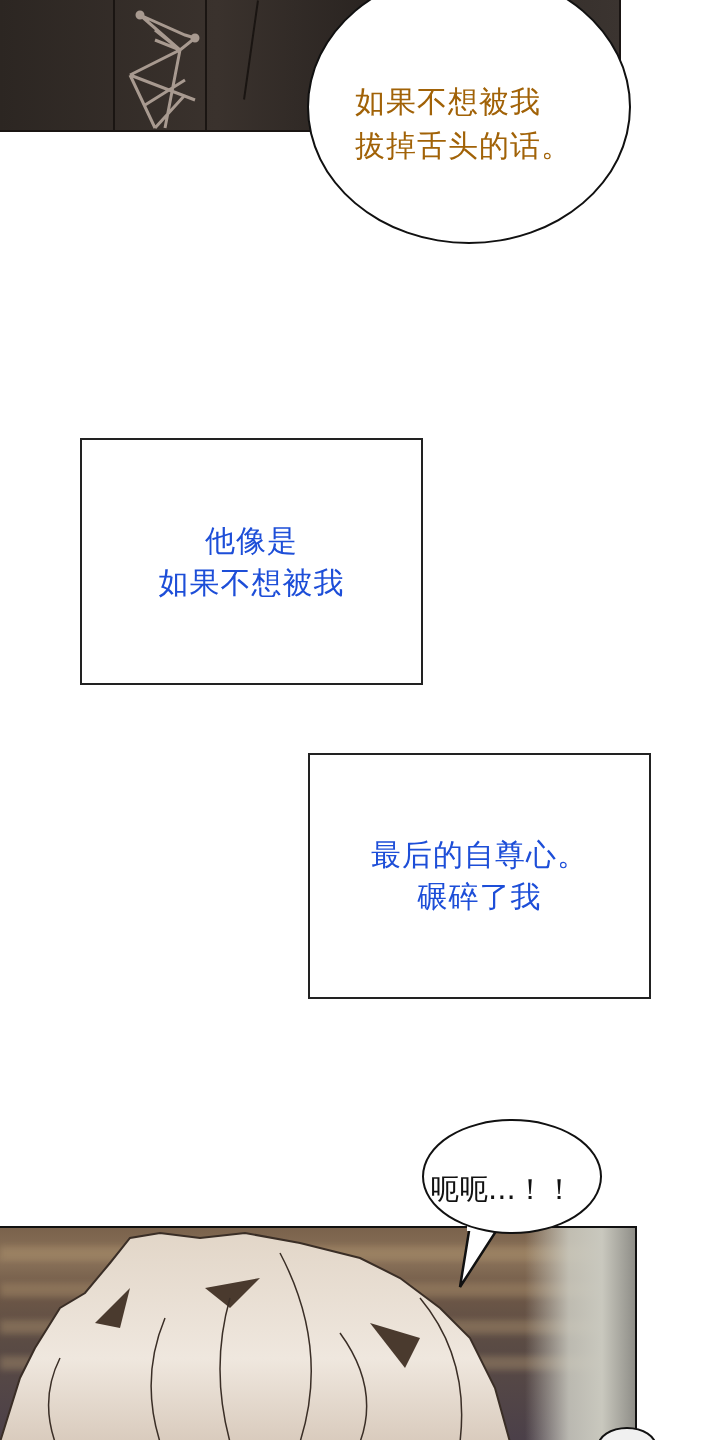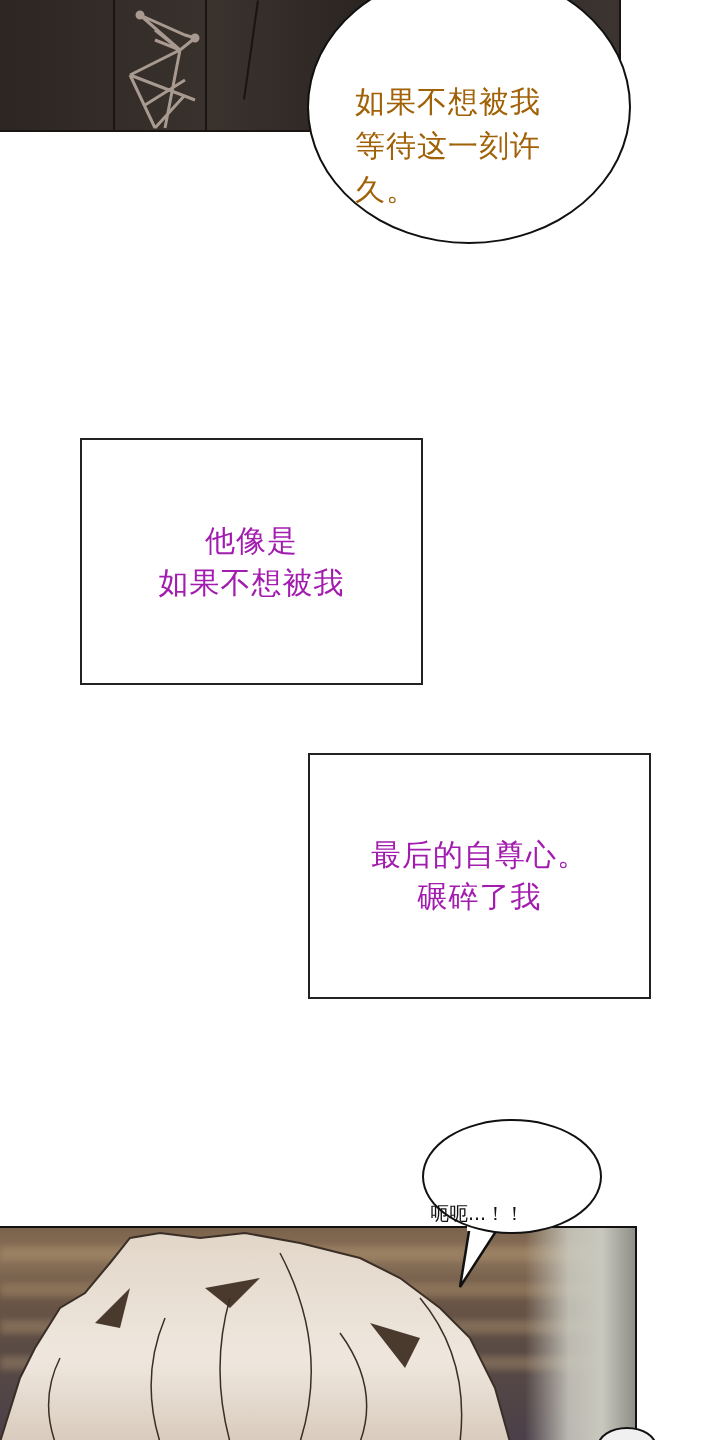--- a/index.html
+++ b/index.html
@@ -3,29 +3,29 @@
 <meta charset="utf-8">
 <style>
   html, body { margin: 0; padding: 0; }
   body { width: 720px; height: 1440px; background: #ffffff; position: relative; overflow: hidden; font-family: "DejaVu Sans", sans-serif; }
   .panel-top { position: absolute; left: 0; top: 0; width: 619px; height: 130px; background: linear-gradient(90deg, #2c2622 0%, #3a322d 35%, #2a2421 60%, #3b3430 100%); border-right: 2px solid #1a1513; border-bottom: 2px solid #1a1513; overflow: hidden; }
   .cloth-fold { position: absolute; top: 0; width: 2px; background: #1a1512; }
   .lace { position: absolute; left: 125px; top: 10px; width: 80px; height: 120px; }
   .bubble-top { position: absolute; left: 307px; top: -30px; width: 324px; height: 274px; background: #fff; border: 2.5px solid #111; border-radius: 50%; box-sizing: border-box; }
   .bubble-top-text { position: absolute; left: 355px; top: 80px; width: 240px; font-size: 30px; line-height: 44px; color: #a16207; letter-spacing: 1px; }
   .caption { position: absolute; background: #fff; border: 2.5px solid #222; box-sizing: border-box; display: flex; align-items: center; justify-content: center; text-align: center; }
-  .caption span { font-size: 30px; line-height: 42px; color: #a21caf; letter-spacing: 1px; }
+  .caption span { font-size: 30px; line-height: 42px; color: #1d4ed8; letter-spacing: 1px; }
   .cap1 { left: 80px; top: 438px; width: 343px; height: 247px; }
   .cap2 { left: 308px; top: 753px; width: 343px; height: 246px; }
   .panel-bottom { position: absolute; left: 0; top: 1226px; width: 637px; height: 214px; border-top: 2.5px solid #111; border-right: 2px solid #111; box-sizing: border-box; overflow: hidden; background: linear-gradient(180deg, #7a624c 0%, #8a7259 15%, #6e5847 30%, #5a4b44 55%, #4b4049 100%); }
   .stripe { position: absolute; left: 0; height: 14px; width: 100%; background: rgba(190,160,120,0.35); filter: blur(3px); }
   .curtain { position: absolute; right: 0; top: 0; width: 110px; height: 214px; background: linear-gradient(90deg, rgba(200,200,190,0) 0%, rgba(205,205,195,0.85) 40%, #c9c8be 70%, #8f8e88 100%); }
   .hair { position: absolute; left: 0; top: 0; width: 560px; height: 214px; }
   .bubble-small { position: absolute; left: 422px; top: 1119px; width: 180px; height: 115px; background: #fff; border: 2.5px solid #111; border-radius: 50%; box-sizing: border-box; }
-  .bubble-small-text { position: absolute; left: 430px; top: 1171px; font-size: 19px; line-height: 36px; color: #111; white-space: nowrap; margin-top: 24px; }
+  .bubble-small-text { position: absolute; left: 430px; top: 1171px; font-size: 29px; line-height: 36px; color: #111; white-space: nowrap; }
   .tail { position: absolute; left: 455px; top: 1225px; width: 60px; height: 70px; }
   .bubble-peek { position: absolute; left: 597px; top: 1427px; width: 60px; height: 40px; background: #f0f0f0; border: 2px solid #111; border-radius: 50%; box-sizing: border-box; }
 </style>
 </head>
 <body>
 
 <div class="panel-top">
   <div class="cloth-fold" style="left:113px;height:130px;"></div>
   <div class="cloth-fold" style="left:205px;height:130px;"></div>
   <div class="cloth-fold" style="left:250px;height:100px;transform:rotate(8deg);"></div>
@@ -34,21 +34,21 @@
       <circle cx="15" cy="5" r="3" fill="#a89a90"></circle>
       <circle cx="70" cy="28" r="3" fill="#a89a90"></circle>
       <path d="M15 5 L60 25 L70 28 M15 5 L55 40 M55 40 L70 28 M30 20 L55 40 L30 30 M5 65 L55 40 L40 118 M5 65 L70 90 M5 65 L30 118 M20 95 L60 70 M30 118 L60 85"></path>
     </g>
   </svg>
 </div>
 
 <div class="bubble-top"></div>
 <div class="bubble-top-text">
   <div>如果不想被我</div>
-  <div>等待这一刻许久。</div>
+  <div>拔掉舌头的话。</div>
 </div>
 
 <div class="caption cap1">
   <span>
     <div>他像是</div>
     <div>如果不想被我</div>
   </span>
 </div>
 
 <div class="caption cap2">

